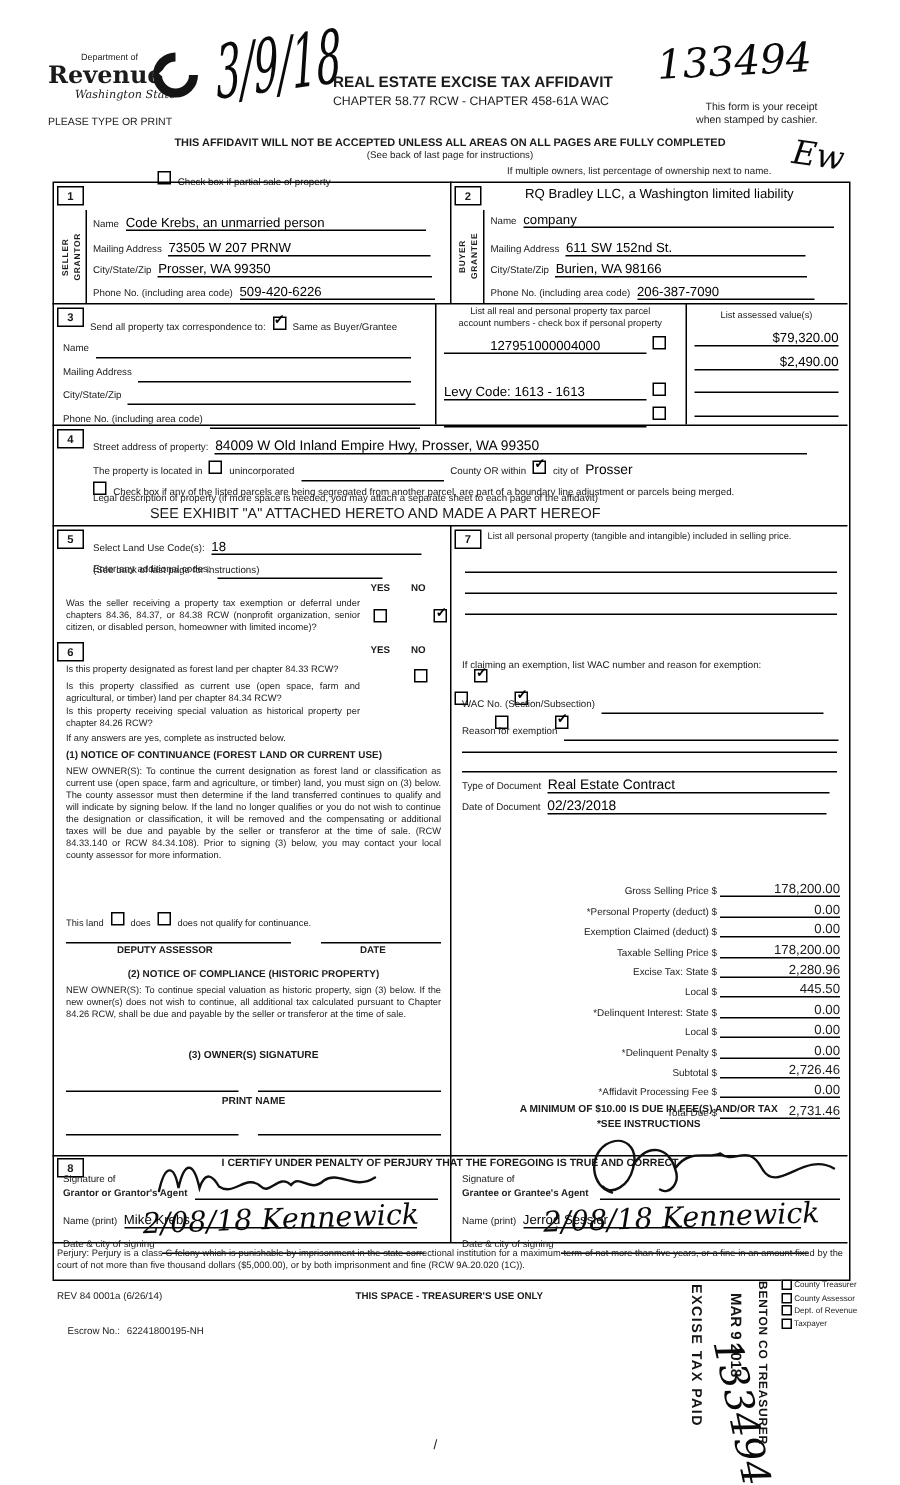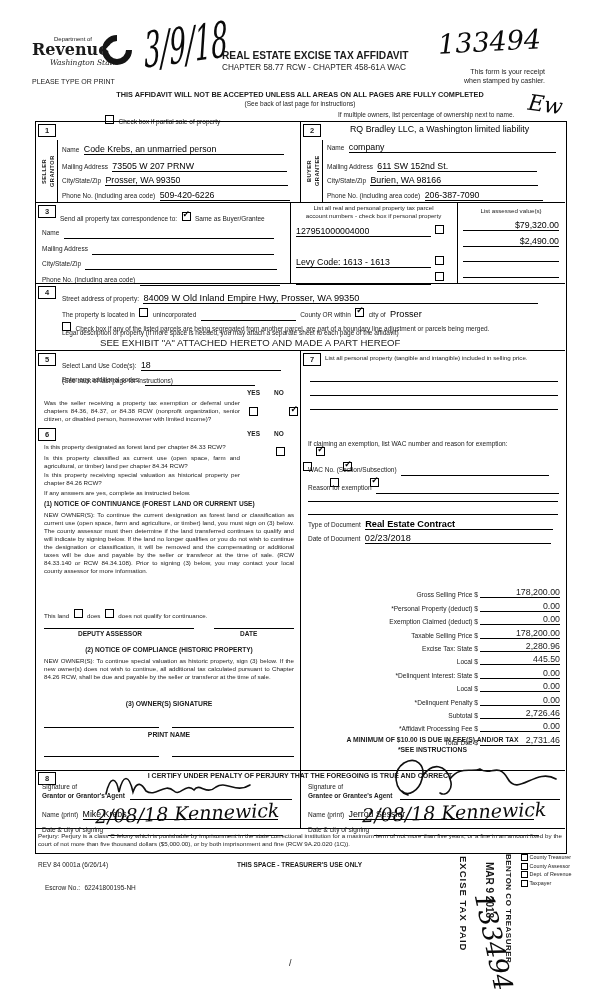--- a/index.html
+++ b/index.html
@@ -159,21 +159,21 @@
   <div class="abs" style="left:42px;top:268px;">
     <span class="lbl">Phone No. (including area code)</span>
     <span class="uln" style="width:140px;"></span>
   </div>
 
   <div class="abs ctr" style="left:292px;top:204px;width:163px;font-size:6.2px;line-height:7.5px;">
     <div>List all real and personal property tax parcel</div>
     <div>account numbers - check box if personal property</div>
   </div>
   <div class="abs" style="left:296px;top:220px;width:155px;">
-    <span class="val u" style="display:inline-block;width:135px;">127951000004000</span>
+    <span class="val u" style="display:inline-block;width:135px;text-align:center;">127951000004000</span>
     <span class="cb"></span>
   </div>
   <div class="abs" style="left:296px;top:251px;width:155px;">
     <span class="val u" style="display:inline-block;width:135px;">Levy Code:  1613 - 1613</span>
     <span class="cb"></span>
   </div>
   <div class="abs" style="left:296px;top:267px;width:155px;">
     <span class="uln" style="width:135px;"></span>
     <span class="cb"></span>
   </div>
@@ -282,21 +282,21 @@
   </div>
   <div class="abs" style="left:308px;top:476px;">
     <span class="lbl">Reason for exemption</span>
     <span class="uln" style="width:183px;"></span>
   </div>
   <div class="abs uln" style="left:308px;top:492px;width:250px;"></div>
   <div class="abs uln" style="left:308px;top:505px;width:250px;"></div>
 
   <div class="abs" style="left:308px;top:513px;">
     <span class="lbl">Type of Document</span>
-    <span class="val u" style="display:inline-block;width:188px;font-size:9.2px;font-weight:bold;">Real Estate Contract</span>
+    <span class="val u" style="display:inline-block;width:188px;font-size:9.2px;">Real Estate Contract</span>
   </div>
   <div class="abs" style="left:308px;top:527px;">
     <span class="lbl">Date of Document</span>
     <span class="val u" style="display:inline-block;width:186px;font-size:9.2px;">02/23/2018</span>
   </div>
 
   <div class="abs" style="left:308px;top:541px;width:252px;margin-top:44px;">
     <div class="finrow">
         <span class="fl">Gross Selling Price $</span>
         <span class="fv">178,200.00</span>

